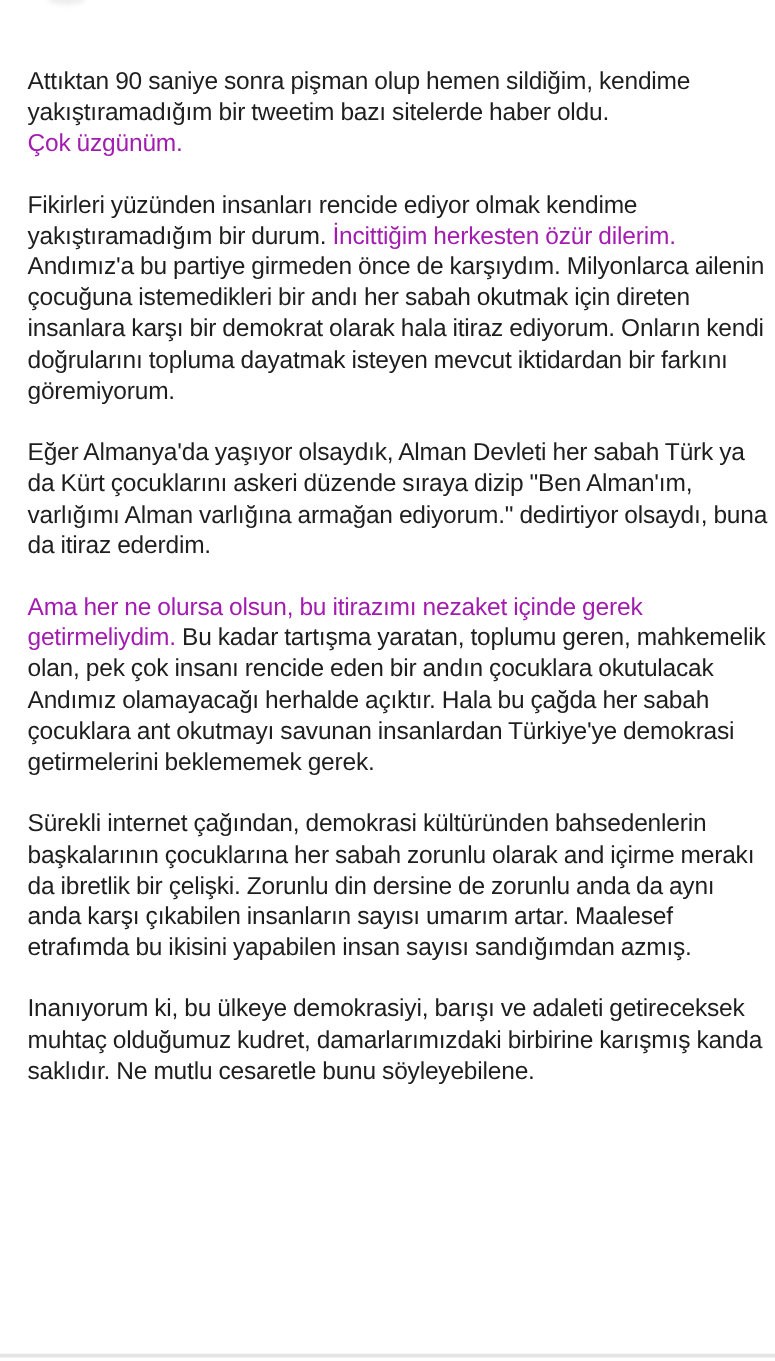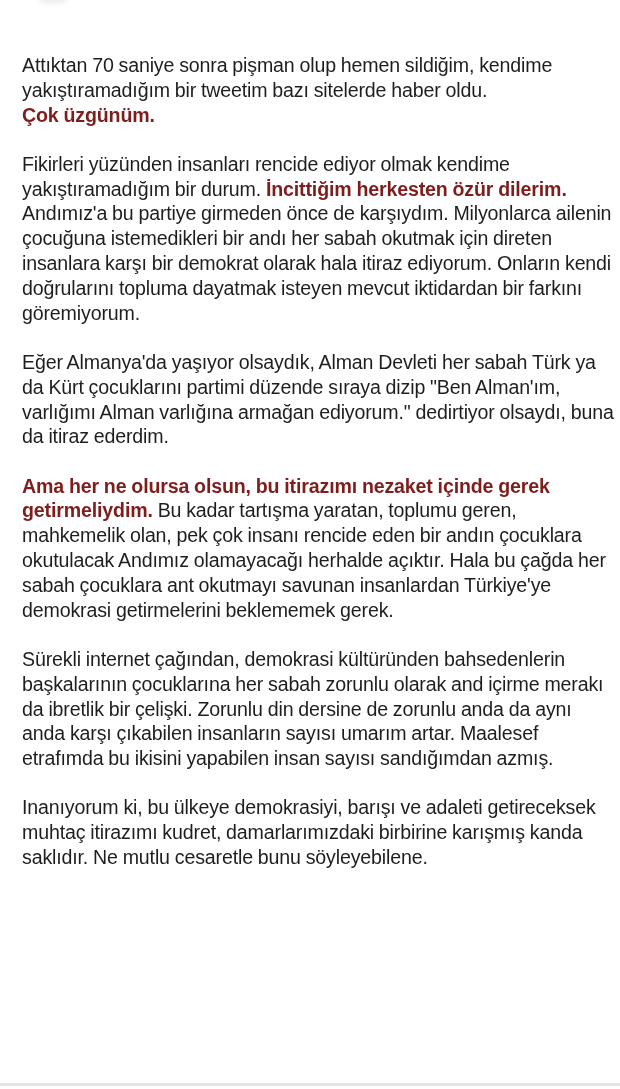--- a/index.html
+++ b/index.html
@@ -33,45 +33,45 @@
       font-size: 19.6px;
       line-height: 24.8px;
       letter-spacing: -0.15px;
       word-spacing: -0.4px;
     }
     .para {
       margin: 0 0 24.5px 0;
       white-space: normal;
     }
     .para b {
-      font-weight: bold;
-      color: #7f1d1d;
+      font-weight: normal;
+      color: #a21caf;
     }
     .divider {
       position: absolute;
       left: 0;
       top: 1083px;
       width: 620px;
       height: 3px;
       background: #e4e4e4;
     }
   </style>
 </head>
 <body>
 
 <div class="top-blur"></div>
 
 <div class="post-body">
-  <p class="para"><span>Attıktan 70 saniye sonra pişman olup hemen sildiğim, kendime yakıştıramadığım bir tweetim bazı sitelerde haber oldu.</span><br><b>Çok üzgünüm.</b></p>
+  <p class="para"><span>Attıktan 90 saniye sonra pişman olup hemen sildiğim, kendime yakıştıramadığım bir tweetim bazı sitelerde haber oldu.</span><br><b>Çok üzgünüm.</b></p>
 
   <p class="para"><span>Fikirleri yüzünden insanları rencide ediyor olmak kendime yakıştıramadığım bir durum. </span><b>İncittiğim herkesten özür dilerim.</b><span> Andımız'a bu partiye girmeden önce de karşıydım. Milyonlarca ailenin çocuğuna istemedikleri bir andı her sabah okutmak için direten insanlara karşı bir demokrat olarak hala itiraz ediyorum. Onların kendi doğrularını topluma dayatmak isteyen mevcut iktidardan bir farkını göremiyorum.</span></p>
 
-  <p class="para"><span>Eğer Almanya'da yaşıyor olsaydık, Alman Devleti her sabah Türk ya da Kürt çocuklarını partimi düzende sıraya dizip "Ben Alman'ım, varlığımı Alman varlığına armağan ediyorum." dedirtiyor olsaydı, buna da itiraz ederdim.</span></p>
+  <p class="para"><span>Eğer Almanya'da yaşıyor olsaydık, Alman Devleti her sabah Türk ya da Kürt çocuklarını askeri düzende sıraya dizip "Ben Alman'ım, varlığımı Alman varlığına armağan ediyorum." dedirtiyor olsaydı, buna da itiraz ederdim.</span></p>
 
   <p class="para"><b>Ama her ne olursa olsun, bu itirazımı nezaket içinde gerek getirmeliydim.</b><span> Bu kadar tartışma yaratan, toplumu geren, mahkemelik olan, pek çok insanı rencide eden bir andın çocuklara okutulacak Andımız olamayacağı herhalde açıktır. Hala bu çağda her sabah çocuklara ant okutmayı savunan insanlardan Türkiye'ye demokrasi getirmelerini beklememek gerek.</span></p>
 
   <p class="para"><span>Sürekli internet çağından, demokrasi kültüründen bahsedenlerin başkalarının çocuklarına her sabah zorunlu olarak and içirme merakı da ibretlik bir çelişki. Zorunlu din dersine de zorunlu anda da aynı anda karşı çıkabilen insanların sayısı umarım artar. Maalesef etrafımda bu ikisini yapabilen insan sayısı sandığımdan azmış.</span></p>
 
 
-  <p class="para"><span>Inanıyorum ki, bu ülkeye demokrasiyi, barışı ve adaleti getireceksek muhtaç itirazımı kudret, damarlarımızdaki birbirine karışmış kanda saklıdır. Ne mutlu cesaretle bunu söyleyebilene.</span></p>
+  <p class="para"><span>Inanıyorum ki, bu ülkeye demokrasiyi, barışı ve adaleti getireceksek muhtaç olduğumuz kudret, damarlarımızdaki birbirine karışmış kanda saklıdır. Ne mutlu cesaretle bunu söyleyebilene.</span></p>
 </div>
 
 <div class="divider"></div>
 
 </body></html>

